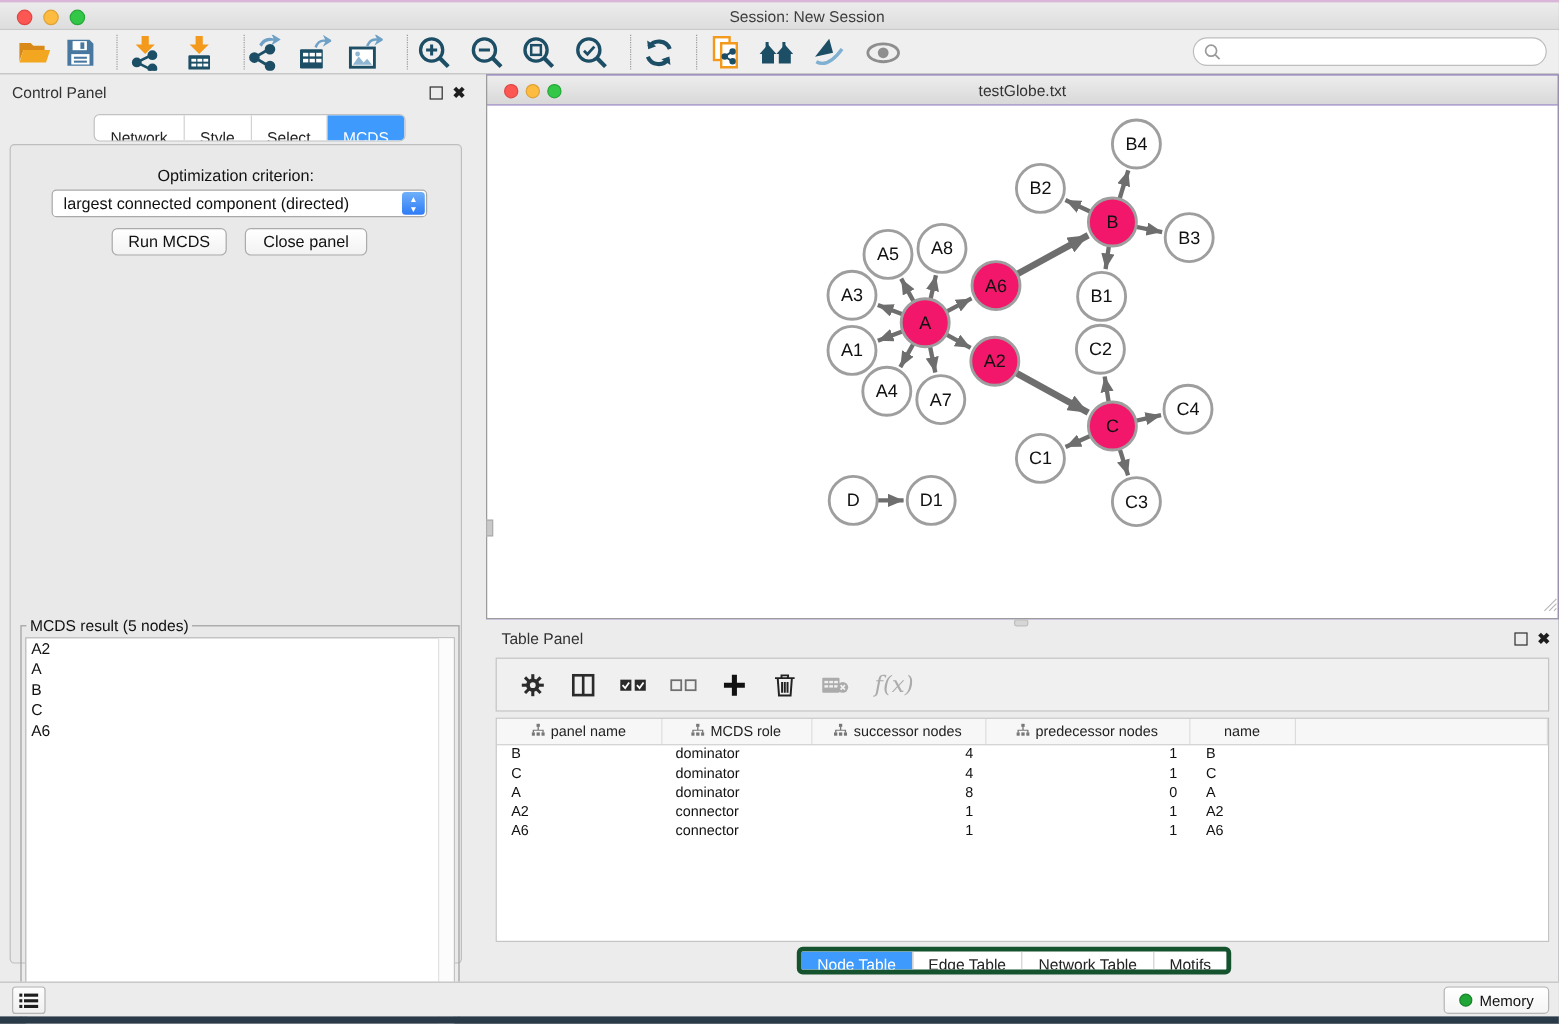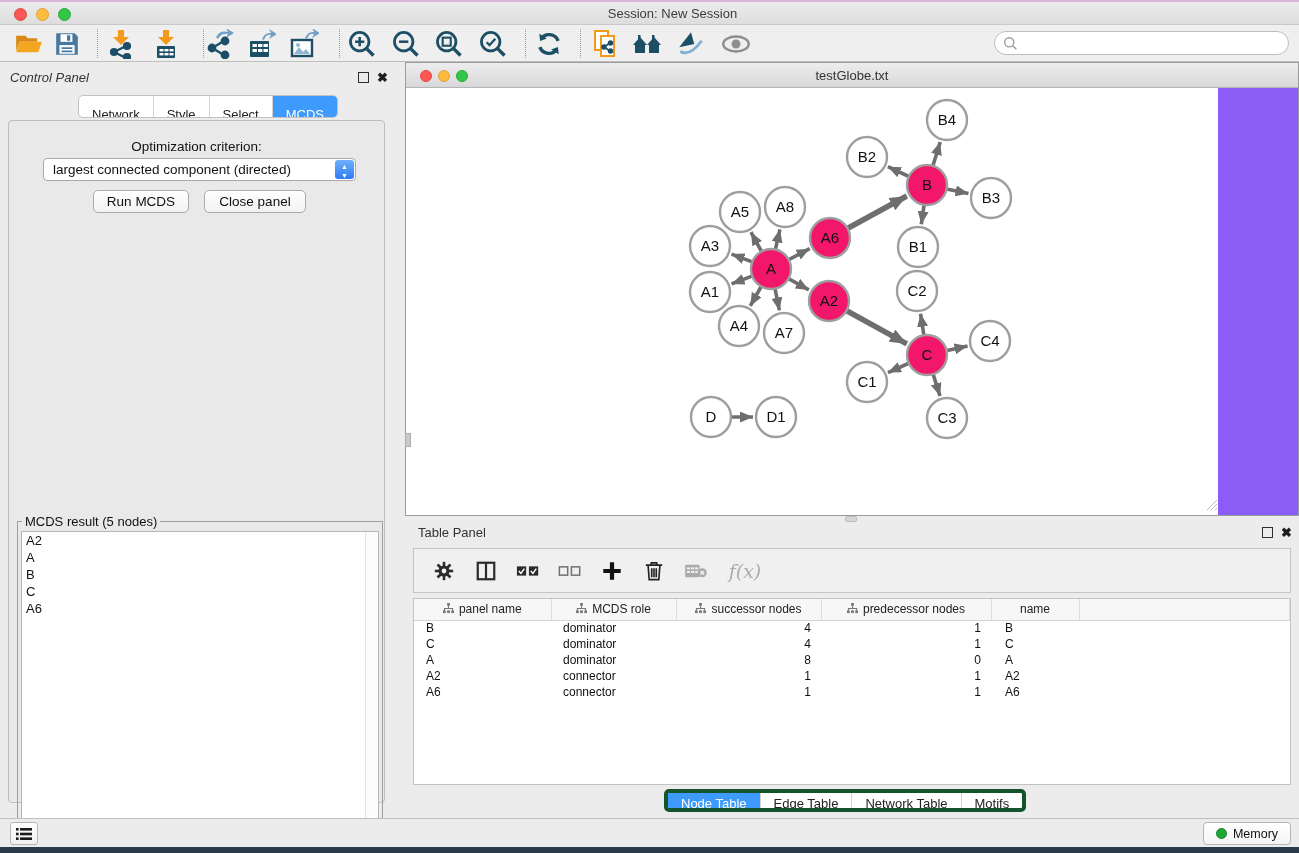--- a/index.html
+++ b/index.html
@@ -29,21 +29,21 @@
     border:1px solid #BDBDBD; border-radius:13px; display:flex; align-items:center; padding-left:8px; }
   .searchbox input { border:none; outline:none; flex:1; font-size:12px; background:transparent; margin-left:4px;}
 
   
   .panel-title { font-size:13px; color:#333; }
   .pbtn-float { width:11px; height:11px; border:1.6px solid #2e2e2e; display:inline-block; }
   .pbtn-close { font-size:13px; font-weight:bold; color:#1d1d1d; line-height:11px; }
 
   
   #control-panel { position:absolute; left:0; top:62px; width:393px; height:751px; }
-  #cp-header { position:absolute; left:10px; top:8px;font-style:italic; }
+  #cp-header { position:absolute; left:10px; top:8px; }
   #cp-float { position:absolute; left:358px; top:10px; }
   #cp-close { position:absolute; left:377px; top:10px; }
   .cp-tabs { position:absolute; left:78px; top:33px; height:23px; display:flex;
     background:#fff; border:1px solid #C2C2C2; border-radius:5px; overflow:hidden; }
   .cp-tab { padding:8px 13px; font-size:13px; color:#222; line-height:21px; border-right:1px solid #D2D2D2; }
   .cp-tab:last-child { border-right:none; }
   .cp-tab.active { background:#3E9BFD; color:#fff;text-decoration:underline; }
   #cp-content { position:absolute; left:8px; top:58px; width:377px; height:683px;
     background:#E9E9E9; border:1px solid #BEBEBE; border-radius:4px; }
   #opt-label { position:absolute; left:0; top:18px; width:100%; text-align:center; font-size:13.5px; color:#111; }
@@ -66,21 +66,21 @@
   
   #net-window { position:absolute; left:405px; top:62px; width:894px; height:454px;
     border:1px solid #9B9B9B; background:#8b5cf6; }
   #net-titlebar { position:absolute; left:0; top:0; width:100%; height:25px;
     background:linear-gradient(#EDEDED,#D8D8D8); border-bottom:1px solid #B4B4B4; }
   #net-title { position:absolute; width:100%; text-align:center; top:5px; font-size:13px; color:#333; }
   .ntl { position:absolute; top:6.5px; width:12px; height:12px; border-radius:50%; }
   .ntl.red { left:14px; background:#FC5753; border:1px solid #DF4744; }
   .ntl.yel { left:32px; background:#FDBC40; border:1px solid #DEA135; }
   .ntl.grn { left:50px; background:#33C748; border:1px solid #27A73A; }
-  #net-canvas { position:absolute; left:0; top:25px; width:812px; height:427px; background:#fff; }
+  #net-canvas { position:absolute; left:0; top:25px; width:892px; height:427px; background:#fff; }
   #graph-svg text { font-family:"Liberation Sans",sans-serif; font-size:15px; fill:#111; }
   #net-edge-handle { position:absolute; left:-1px; top:370px; width:6px; height:14px; background:#C9C9C9; border:1px solid #ADADAD;}
   #net-resize-grip { position:absolute; right:0; bottom:0; }
 
   
   #table-panel { position:absolute; left:405px; top:520px; width:894px; height:293px; }
   #tp-header { position:absolute; left:13px; top:5px; }
   #tp-float { position:absolute; left:857px; top:7px; }
   #tp-close { position:absolute; left:876px; top:7px; }
   #tp-toolbar { position:absolute; left:8px; top:28px; width:878px; height:45px;

